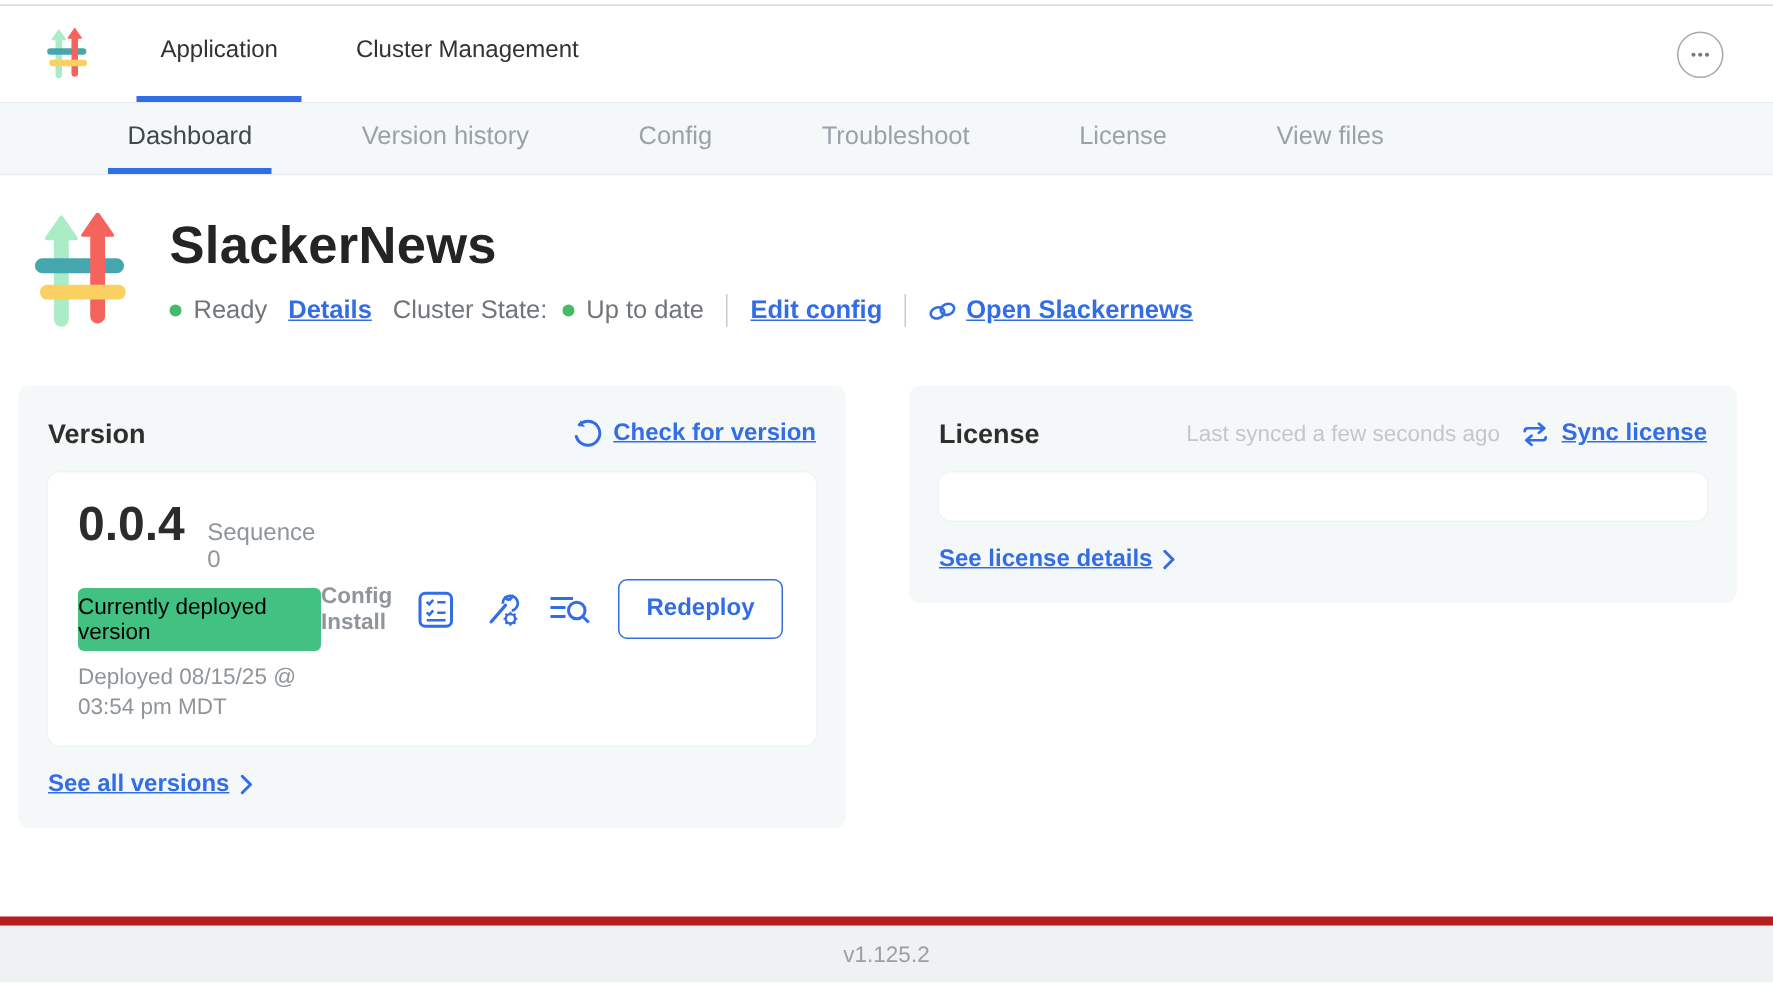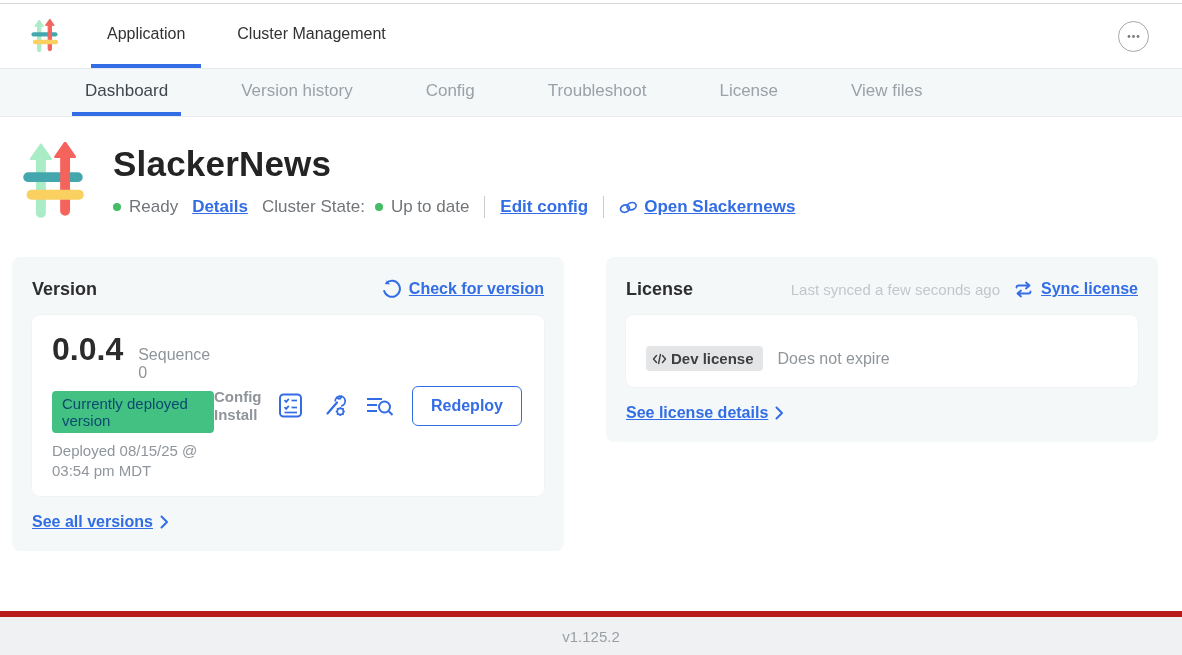--- a/index.html
+++ b/index.html
@@ -76,22 +76,22 @@
   .head-spacer { flex: 1; }
   .icon-link { display: flex; align-items: center; gap: 8px; }
   .inner-card { background: #fff; border-radius: 8px; padding: 16px 20px; box-shadow: 0 0 0 1px rgba(0,0,0,0.02); }
 
   
   .version-inner { display: flex; justify-content: space-between; align-items: stretch; min-height: 128px; }
   .ver-row { display: flex; align-items: baseline; gap: 15px; }
   .ver-number { font-size: 32px; font-weight: bold; color: #2b2b2b; }
   .ver-seq { font-size: 16px; color: #8f959a; }
   .deployed-badge {
-    display: inline-block; background: #42c183; color: #0c4a6e;
-    font-size: 15px; padding: 4px 10px; border-radius: 4px;
+    display: inline-block; background: #42c183; color: #000000;
+    font-size: 15px; padding: 4px 0; border-radius: 4px;
     margin: 9px 0 8px;
   }
   .deployed-at { color: #8f959a; font-size: 15px; line-height: 1.3; max-width: 245px; }
   .ver-actions { display: flex; align-items: center; gap: 17px; align-self: center; padding-right: 2px; }
   .install-type { color: #8f959a; font-weight: bold; font-size: 15px; line-height: 1.15; width: 46px; }
   .action-icon { display: flex; cursor: pointer; }
   .redeploy-btn {
     background: #fff; border: 1px solid #326de6; color: #326de6;
     font-weight: bold; font-size: 16px; font-family: "Liberation Sans", sans-serif;
     padding: 10px 18px; border-radius: 6px; cursor: pointer; white-space: nowrap;
@@ -288,31 +288,20 @@
         <span class="last-synced">Last synced a few seconds ago</span>
         <span class="icon-link">
           <svg width="19" height="17" viewBox="0 0 19 17" fill="none" stroke="#326de6" stroke-width="1.8" stroke-linecap="round" stroke-linejoin="round">
             <path d="M2.5 6.5 Q2.5 4.5 4.5 4.5 L14.5 4.5 M12 1.5 L15.5 4.5 L12 7.5"></path>
             <path d="M16.5 10.5 Q16.5 12.5 14.5 12.5 L4.5 12.5 M7 9.5 L3.5 12.5 L7 15.5"></path>
           </svg>
           <span class="blue-link">Sync license</span>
         </span>
       </div>
       <div class="inner-card">
-        <div class="lic-row">
-          <span class="dev-badge">
-            <svg width="15" height="12" viewBox="0 0 15 12" fill="none" stroke="#3f3f3f" stroke-width="1.4" stroke-linecap="round" stroke-linejoin="round">
-              <path d="M4.5 2.5 L1.5 6 L4.5 9.5"></path>
-              <path d="M10.5 2.5 L13.5 6 L10.5 9.5"></path>
-              <line x1="8.4" y1="1.5" x2="6.6" y2="10.5"></line>
-            </svg>
-            <span>Dev license</span>
-          </span>
-          <span class="expiry">Does not expire</span>
-        </div>
       </div>
       <div class="see-link">
         <span class="blue-link">See license details</span>
         <svg width="9" height="14" viewBox="0 0 9 14" fill="none" stroke="#326de6" stroke-width="2" stroke-linecap="round" stroke-linejoin="round">
             <path d="M1.5 1.5 L7 7 L1.5 12.5"></path>
           </svg>
       </div>
     </div>
 
   </div>

